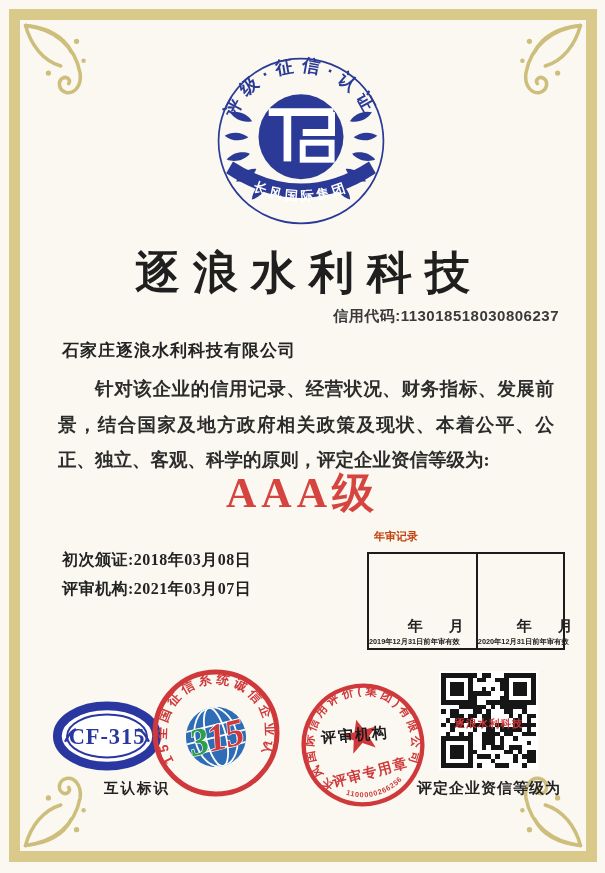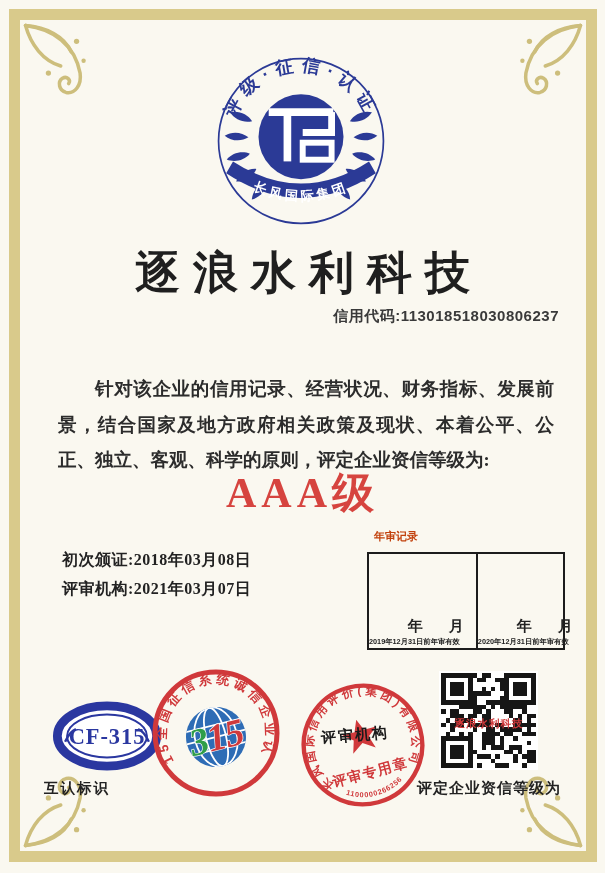--- a/index.html
+++ b/index.html
@@ -32,21 +32,21 @@
             font-weight:700;color:#c2410c;}
   .ar-table{left:367px;top:552px;width:198px;height:98px;border:2px solid #1c1c1c;
             display:flex;box-sizing:border-box;}
   .ar-cell{flex:1;display:flex;flex-direction:column;justify-content:flex-end;box-sizing:border-box;}
   .ar-cell:first-child{border-right:2px solid #1c1c1c;}
   .ar-ym{display:flex;justify-content:flex-end;gap:26px;padding-right:12px;
          font-family:"Liberation Serif",serif;font-size:15px;font-weight:700;color:#222;}
   .ar-note{font-size:7.3px;font-weight:700;color:#222;text-align:center;white-space:nowrap;
            margin:1px 16px 1px 0;transform-origin:center;}
   .cf-badge{left:50px;top:699px;width:114px;height:74px;}
-  .cf-label{left:44px;top:779px;width:126px;text-align:left;font-size:14.5px;
+  .cf-label{left:44px;top:779px;width:126px;text-align:right;font-size:14.5px;
             font-weight:700;color:#222;letter-spacing:2px;}
   .globe-seal{left:150px;top:667px;width:132px;height:132px;}
   .red-seal{left:295px;top:677px;width:136px;height:136px;}
   .agency{left:321px;top:726px;font-size:15px;font-weight:700;color:#1a1a1a;
           letter-spacing:2px;transform:rotate(-5deg);}
   .qr-wrap{left:439px;top:671px;width:99px;height:99px;background:#fff;padding:2px;box-sizing:border-box;}
   .qr-grid{display:grid;width:100%;height:100%;
            grid-template-rows:repeat(21,1fr);grid-template-columns:repeat(21,1fr);background:#fff;}
   .qr-grid i{background:#161616;}
   .qr-overlay{left:447px;top:717px;width:84px;text-align:center;font-size:10.5px;
@@ -140,20 +140,21 @@
       <rect x="102" y="102" width="34" height="20" stroke-width="7"></rect>
     </g>
     <path d="M12,138 Q100,196 188,138 L180,124 Q100,176 20,124 Z" fill="#2b3a96"></path>
     <text font-family="Liberation Sans, sans-serif" font-size="15.5" font-weight="700" fill="#fff" letter-spacing="4">
       <textPath href="#em-ban" startOffset="50%" text-anchor="middle">长风国际集团</textPath>
     </text>
   </svg>
 
   <div class="abs title">逐浪水利科技</div>
   <div class="abs credit-code">信用代码:113018518030806237</div>
+  <div class="abs company">石家庄逐浪水利科技有限公司</div>
   <div class="abs paragraph">针对该企业的信用记录、经营状况、财务指标、发展前景，结合国家及地方政府相关政策及现状、本着公平、公正、独立、客观、科学的原则，评定企业资信等级为:</div>
   <div class="abs rating">AAA级</div>
 
   <div class="abs details">
     <div>初次颁证:2018年03月08日</div>
     <div>评审机构:2021年03月07日</div>
   </div>
 
   <div class="abs ar-title">年审记录</div>
   <div class="abs ar-table">

